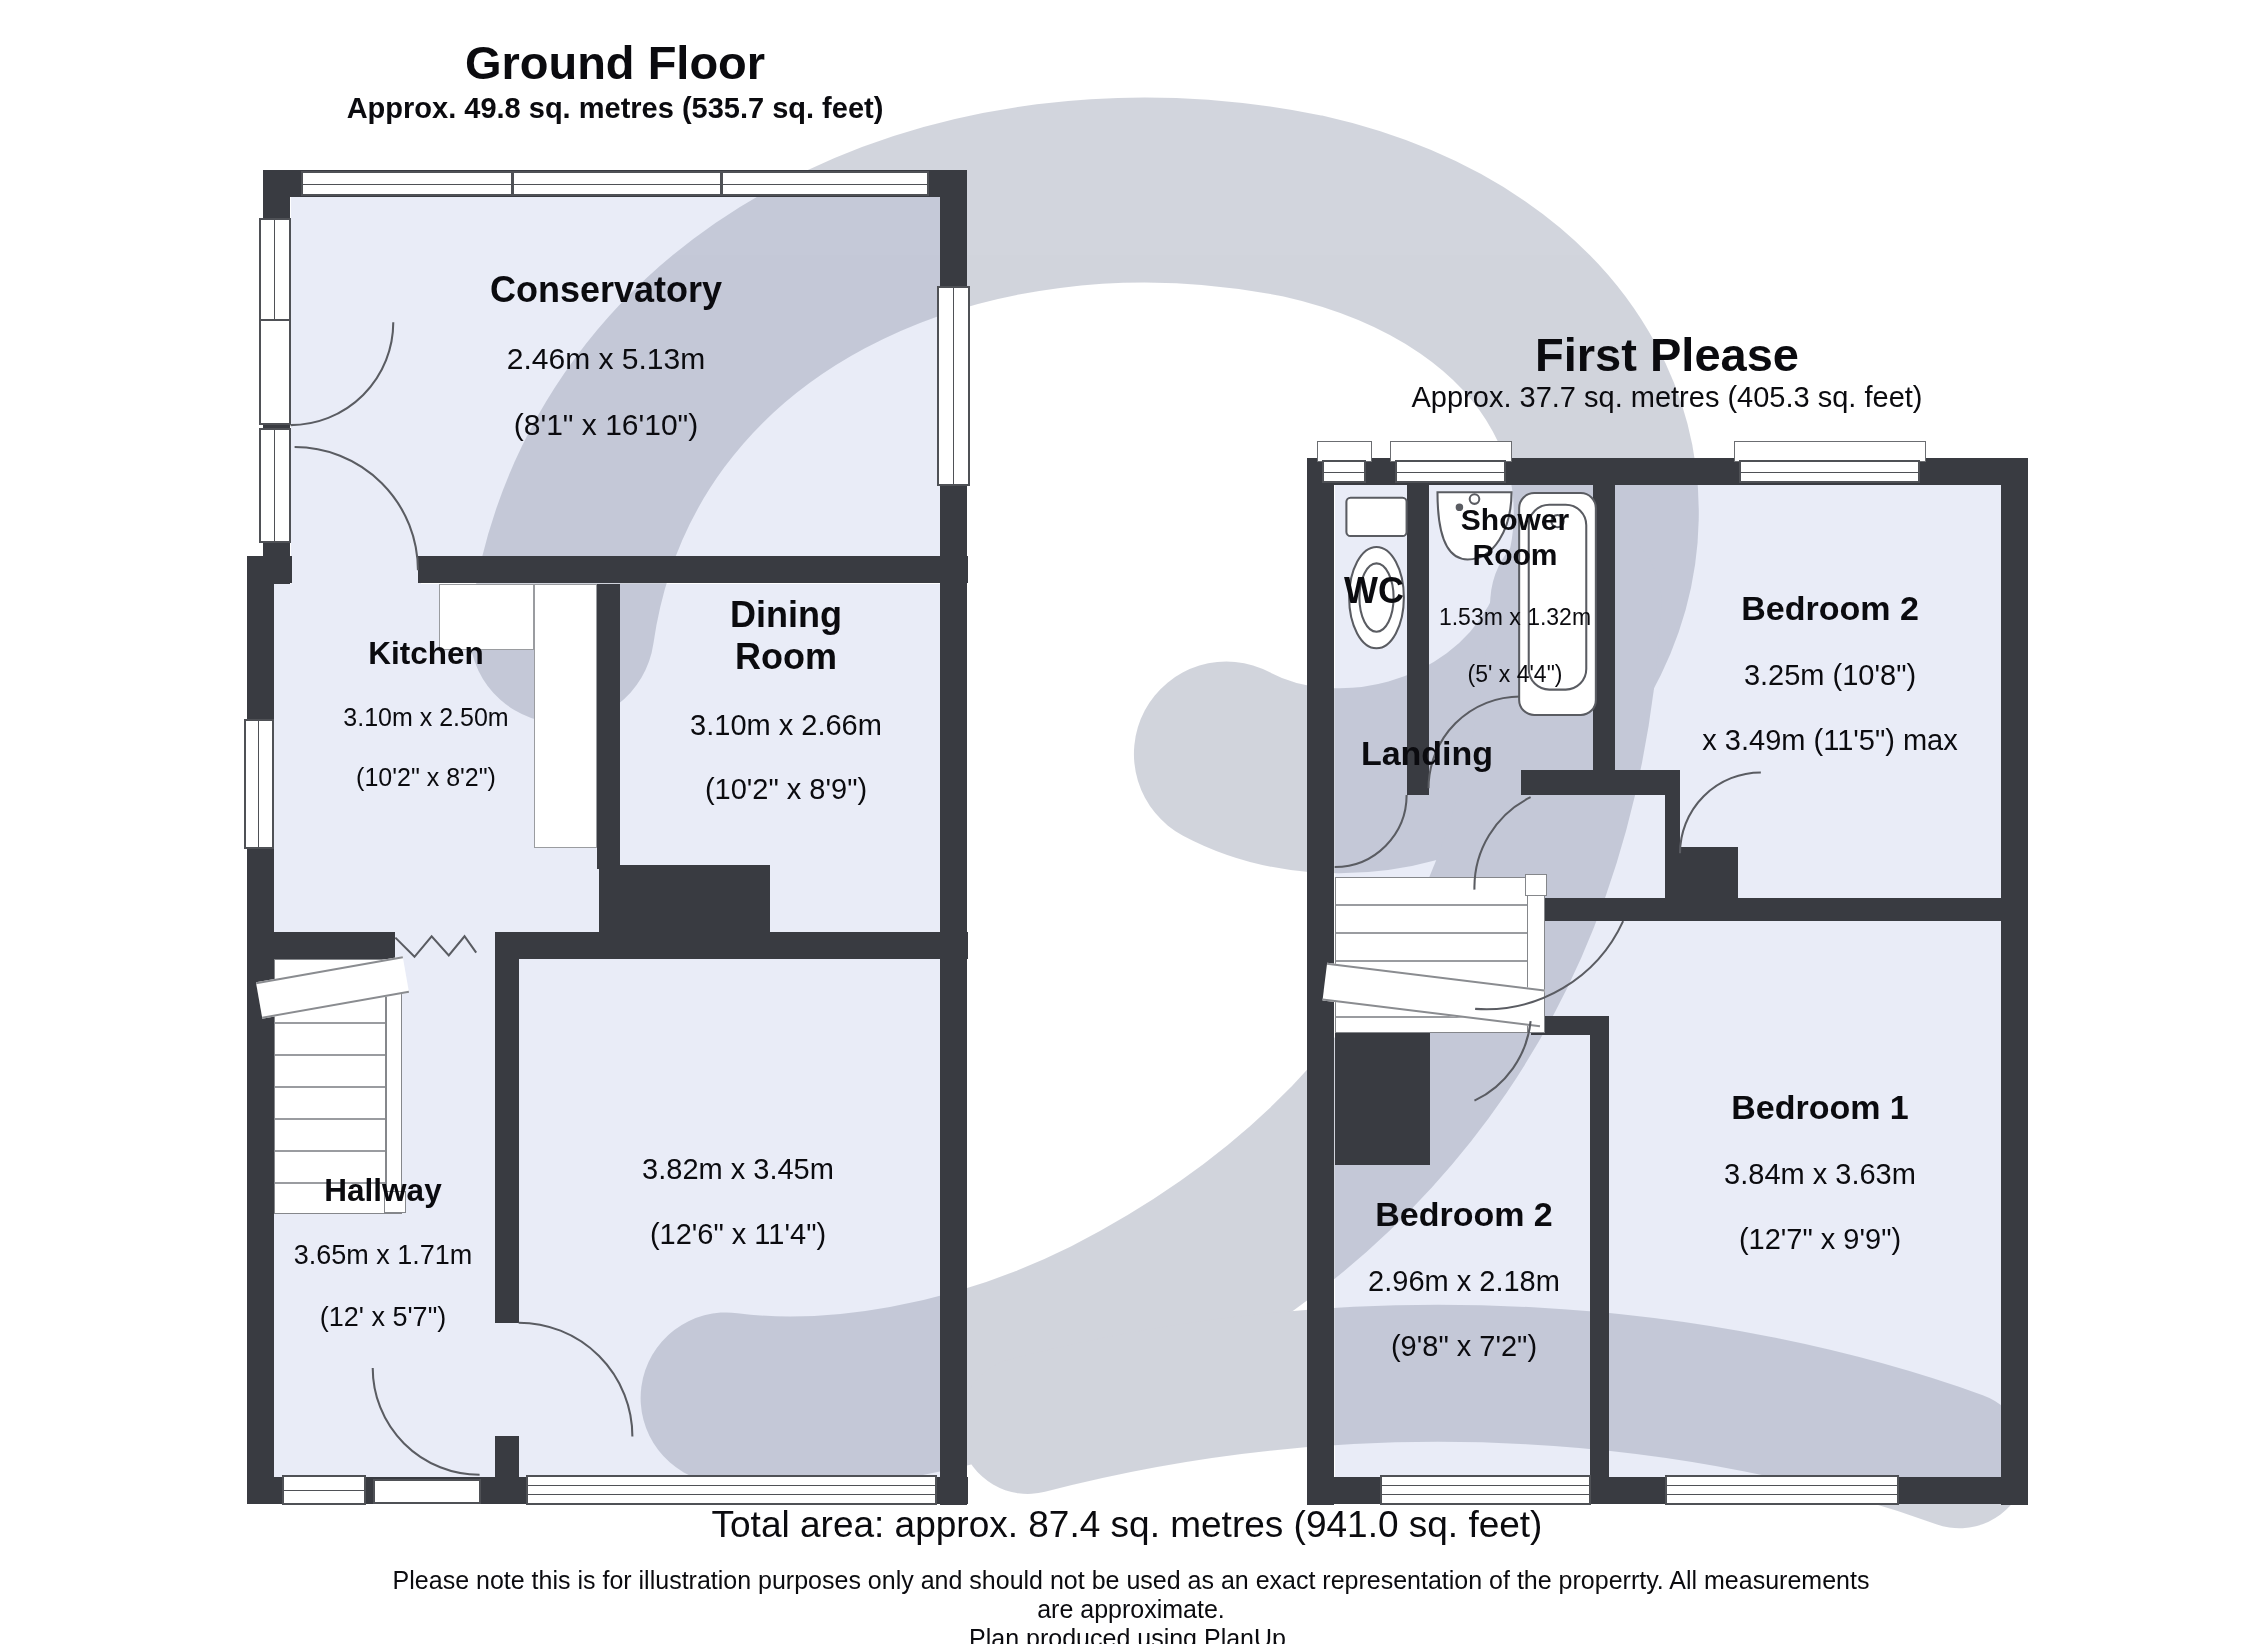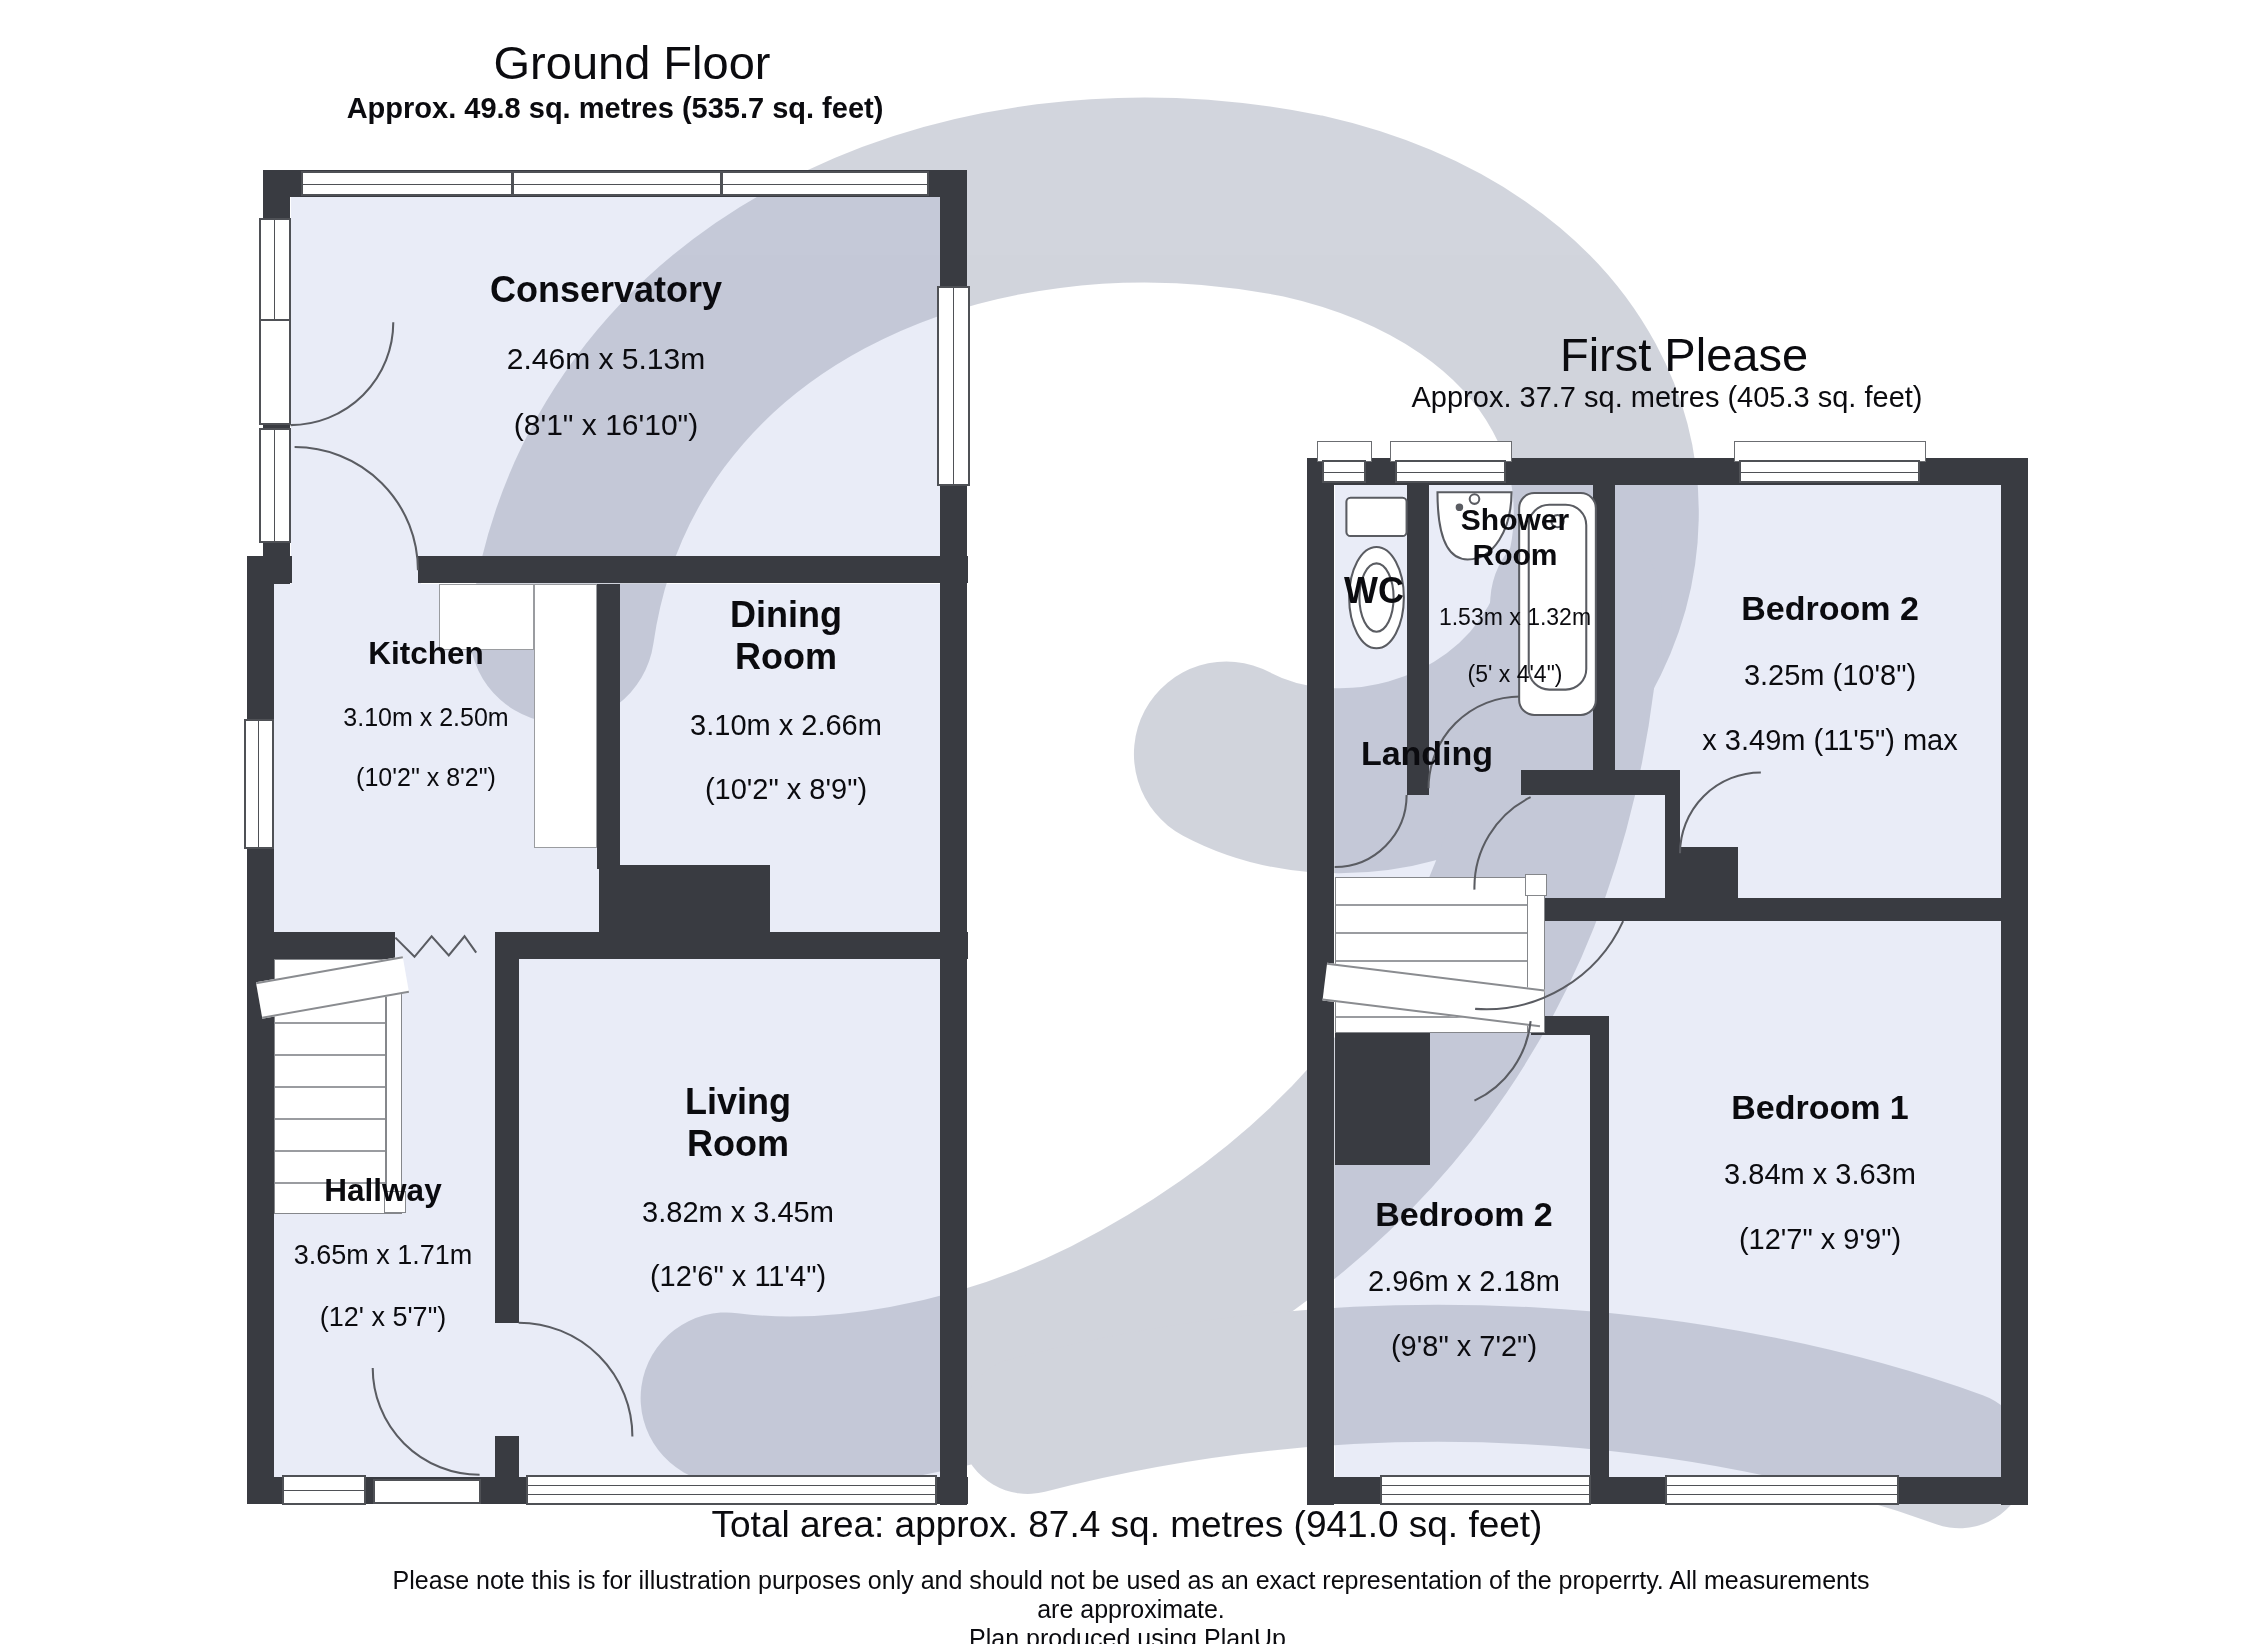--- a/index.html
+++ b/index.html
@@ -18,21 +18,21 @@
   .win.h2::after{content:"";position:absolute;left:0;right:0;top:64%;border-top:1.4px solid #4f5156;}
   .win.v1::before{content:"";position:absolute;top:0;bottom:0;left:48%;border-left:1.4px solid #4f5156;}
   .mull{position:absolute;top:0;bottom:0;width:2.7px;background:#4f5156;}
   .stairs{position:absolute;background:#fff;border:1.4px solid #85878b;box-sizing:border-box;z-index:5;}
   .brk{position:absolute;background:#fff;border-top:2.1px solid #8a8c90;border-bottom:2.1px solid #8a8c90;z-index:6;}
   #arcs{position:absolute;left:0;top:0;z-index:6;}
   .fix{position:absolute;z-index:6;}
   .lbl{position:absolute;transform:translate(-50%,-50%);text-align:center;line-height:1.16;z-index:10;white-space:nowrap;}
   .nm{display:block;font-weight:bold;}
   .dm{display:block;margin-top:31px;}
-  .ttl{position:absolute;transform:translate(-50%,-50%);font-weight:normal;z-index:10;white-space:nowrap;margin-left:17px;}
+  .ttl{position:absolute;transform:translate(-50%,-50%);font-weight:bold;z-index:10;white-space:nowrap;}
   .sub{position:absolute;transform:translate(-50%,-50%);z-index:10;white-space:nowrap;}
 </style>
 </head>
 <body>
 
 <div id="canvas">
 
   <div class="fill" style="left:291px;top:197px;width:650px;height:363px;"></div>
   <div class="fill" style="left:274px;top:584px;width:666px;height:894px;"></div>
   <div class="fill" style="left:291px;top:556px;width:130px;height:30px;"></div>
@@ -162,21 +162,20 @@
     <span class="dm">(10'2" x 8'2")</span>
   </div>
 
   <div class="lbl" style="left:786px;top:700px;font-size:29px;">
     <span class="nm" style="font-size:36px;white-space:normal;width:206px;margin:0 auto;">Dining Room</span>
     <span class="dm">3.10m x 2.66m</span>
     <span class="dm">(10'2" x 8'9")</span>
   </div>
 
   <div class="lbl" style="left:738px;top:1187px;font-size:29px;">
-    <span class="nm" style="font-size:36px;white-space:normal;width:206px;margin:0 auto;">Living Room</span>
     <span class="dm">3.82m x 3.45m</span>
     <span class="dm">(12'6" x 11'4")</span>
   </div>
 
   <div class="lbl" style="left:383px;top:1253px;font-size:27px;">
     <span class="nm" style="font-size:31.5px;">Hallway</span>
     <span class="dm">3.65m x 1.71m</span>
     <span class="dm">(12' x 5'7")</span>
   </div>
 

